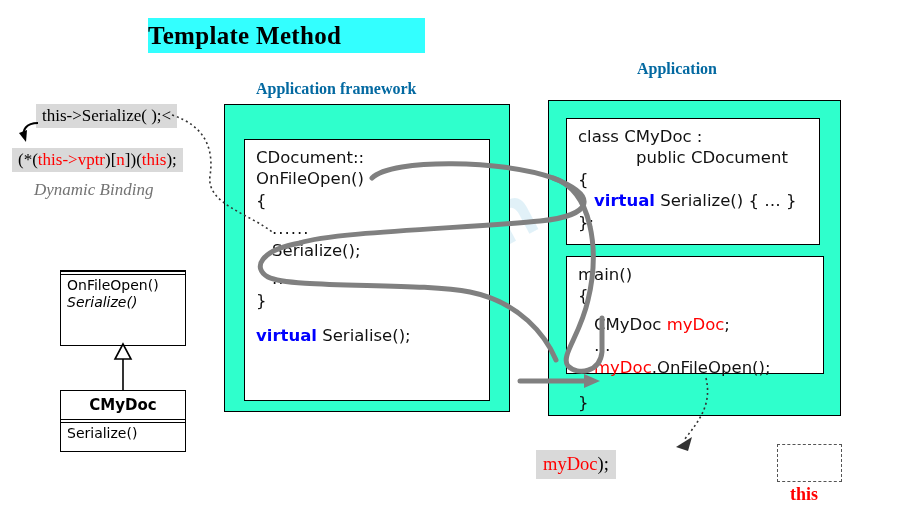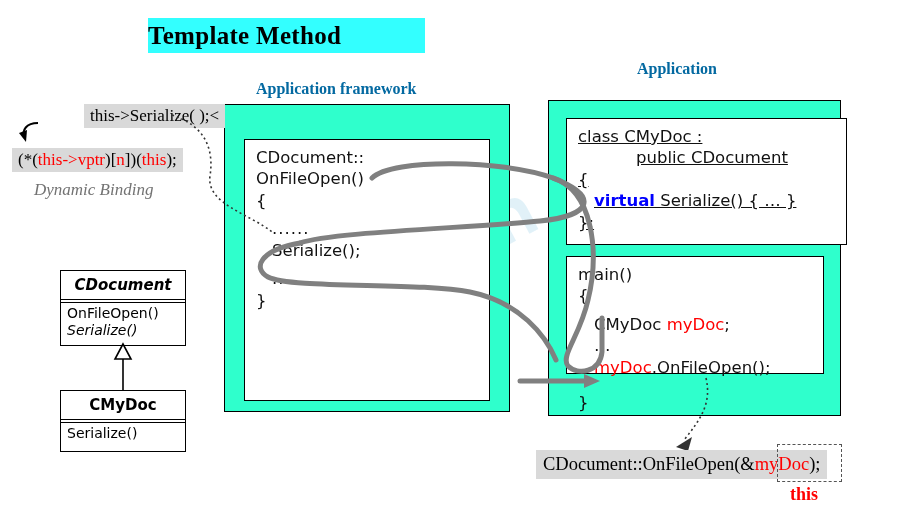--- a/index.html
+++ b/index.html
@@ -23,36 +23,36 @@
   
   .teal-panel{background:#2fffcc;border:1.5px solid #000;box-sizing:border-box;}
   #panel-framework{left:224px;top:104px;width:286px;height:308px;}
   #panel-application{left:548px;top:100px;width:293px;height:316px;}
 
   
   .code-box{background:#ffffff;border:1.5px solid #000;box-sizing:border-box;
     font-family:"DejaVu Sans",sans-serif;font-size:16.5px;color:#111;
     line-height:1.30;padding:7px 0 0 11px;}
   #code-framework{left:244px;top:122px;width:246px;height:262px;margin-top:17px;}
-  #code-class{left:566px;top:118px;width:281px;height:127px;text-decoration:underline;}
+  #code-class{left:566px;top:118px;width:254px;height:127px;}
   #code-main{left:566px;top:256px;width:258px;height:118px;}
 
   .kw-virtual{color:#0000ff;font-weight:bold;}
   .id-red{color:#ff0000;}
   .indent1{display:inline-block;width:16px;}
   .indent2{display:inline-block;width:58px;}
   .dots{letter-spacing:1px;}
   .gap{height:14px;}
   .gap-s{height:7px;}
 
   
   .hl-box{background:#d9d9d9;font-family:"Liberation Serif",serif;
     font-size:17px;color:#000;white-space:nowrap;padding:2px 6px;
     box-sizing:border-box;}
-  #callout-serialize{left:36px;top:104px;margin-left:48px;}
+  #callout-serialize{left:36px;top:104px;}
   #callout-vptr{left:12px;top:148px;}
   #label-dynamic-binding{left:34px;top:180px;font-family:"Liberation Serif",serif;
     font-style:italic;font-size:17px;color:#737373;white-space:nowrap;}
 
   
   #turn-arrow-icon{left:18px;top:118px;width:26px;height:30px;}
 
   
   .uml-box{background:#fff;border:1.6px solid #000;box-sizing:border-box;}
   .uml-title{text-align:center;font-family:"DejaVu Sans",sans-serif;
@@ -109,20 +109,21 @@
   <div>CDocument::</div>
   <div>OnFileOpen()</div>
   <div>{</div>
   <div class="gap-s"></div>
   <div><span class="indent1"></span><span class="dots">......</span></div>
   <div><span class="indent1"></span><span>Serialize();</span></div>
   <div class="gap-s"></div>
   <div><span class="indent1"></span><span class="dots">......</span></div>
   <div>}</div>
   <div class="gap"></div>
+  <div><span class="kw-virtual">virtual</span><span> Serialise();</span></div>
 </div>
 
 <div class="abs code-box" id="code-class">
   <div>class CMyDoc :</div>
   <div><span class="indent2"></span><span>public CDocument</span></div>
   <div>{</div>
   <div><span class="indent1"></span><span class="kw-virtual">virtual</span><span> Serialize() { … }</span></div>
   <div>};</div>
 </div>
 
@@ -144,21 +145,20 @@
   <path d="M1 15 L9 12 L8 24 Z" fill="#000"></path>
 </svg>
 
 <div class="abs hl-box" id="callout-vptr">
   <span>(*(</span><span class="id-red">this</span><span class="id-red">-&gt;</span><span class="id-red">vptr</span><span>)[</span><span class="id-red">n</span><span>])(</span><span class="id-red">this</span><span>);</span>
 </div>
 
 <div class="abs" id="label-dynamic-binding">Dynamic Binding</div>
 
 <div class="abs uml-box" id="uml-cdocument">
-  <div class="uml-title abstract">CDocument</div>
   <div class="uml-sep"></div>
   <div class="uml-sep" style="margin-top:2px;"></div>
   <div class="uml-ops">
     <div>OnFileOpen()</div>
     <div class="abstract-op">Serialize()</div>
   </div>
 </div>
 
 <svg class="abs" id="uml-generalization" viewBox="0 0 134 52">
   <polygon points="67,2 59,17 75,17" fill="#fff" stroke="#000" stroke-width="1.6"></polygon>
@@ -193,18 +193,17 @@
 
 <svg class="abs" id="dotted-layer" viewBox="0 0 921 519">
   <g fill="none" stroke="#333" stroke-width="1.6" stroke-dasharray="2,3">
     <path d="M172 115 C206 126, 214 150, 210 176 C206 204, 250 214, 272 232"></path>
     <path d="M706 378 C712 404, 700 420, 684 440"></path>
   </g>
   <polygon points="676,447 692,437 688,451" fill="#333"></polygon>
 </svg>
 
 <div class="abs" id="callout-bottom">
-  <span>CDocument::OnFileOpen(&amp;</span>
     <span class="id-red">myDoc</span>
     <span> );</span>
 </div>
 <div id="this-dashed"></div>
 <div class="abs" id="label-this">this</div>
 
 </body></html>

